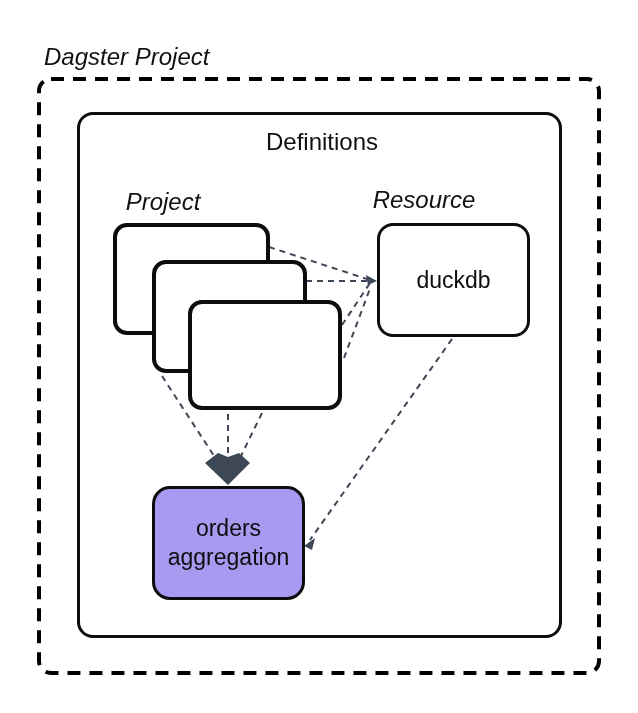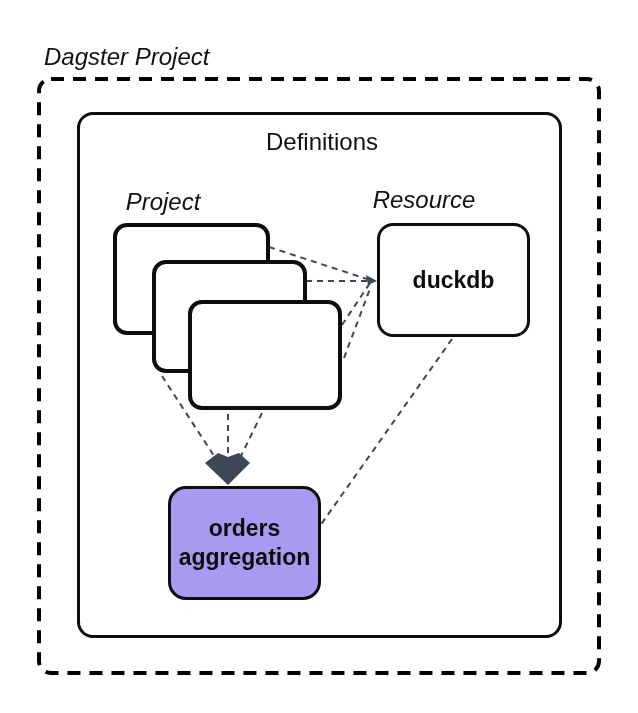--- a/index.html
+++ b/index.html
@@ -43,32 +43,30 @@
   .card-c{left:188px;top:300px;width:154px;height:110px;}
   .node{
     position:absolute;
     display:flex;align-items:center;justify-content:center;
     border:3.5px solid #0d0d0d;
     box-sizing:border-box;
     z-index:3;
     font-size:23px;
     text-align:center;
     line-height:1.25;
-    font-weight:bold;
   }
   .duckdb-box{
     left:377px;top:223px;width:153px;height:114px;
     background:#ffffff;border-radius:16px;
   }
   .orders-box{
     left:152px;top:486px;width:153px;height:114px;
     background:var(--node-purple,#a79af0);
     border-radius:18px;
     padding:4px;
-    margin-left:16px;
   }
   .connector{
     stroke:var(--connector,#3e4756);
     stroke-width:2;
     stroke-dasharray:6 5;
     fill:none;
   }
   .arrowhead{fill:var(--connector,#3e4756);stroke:none;}
   .boundary{
     stroke:#000000;

